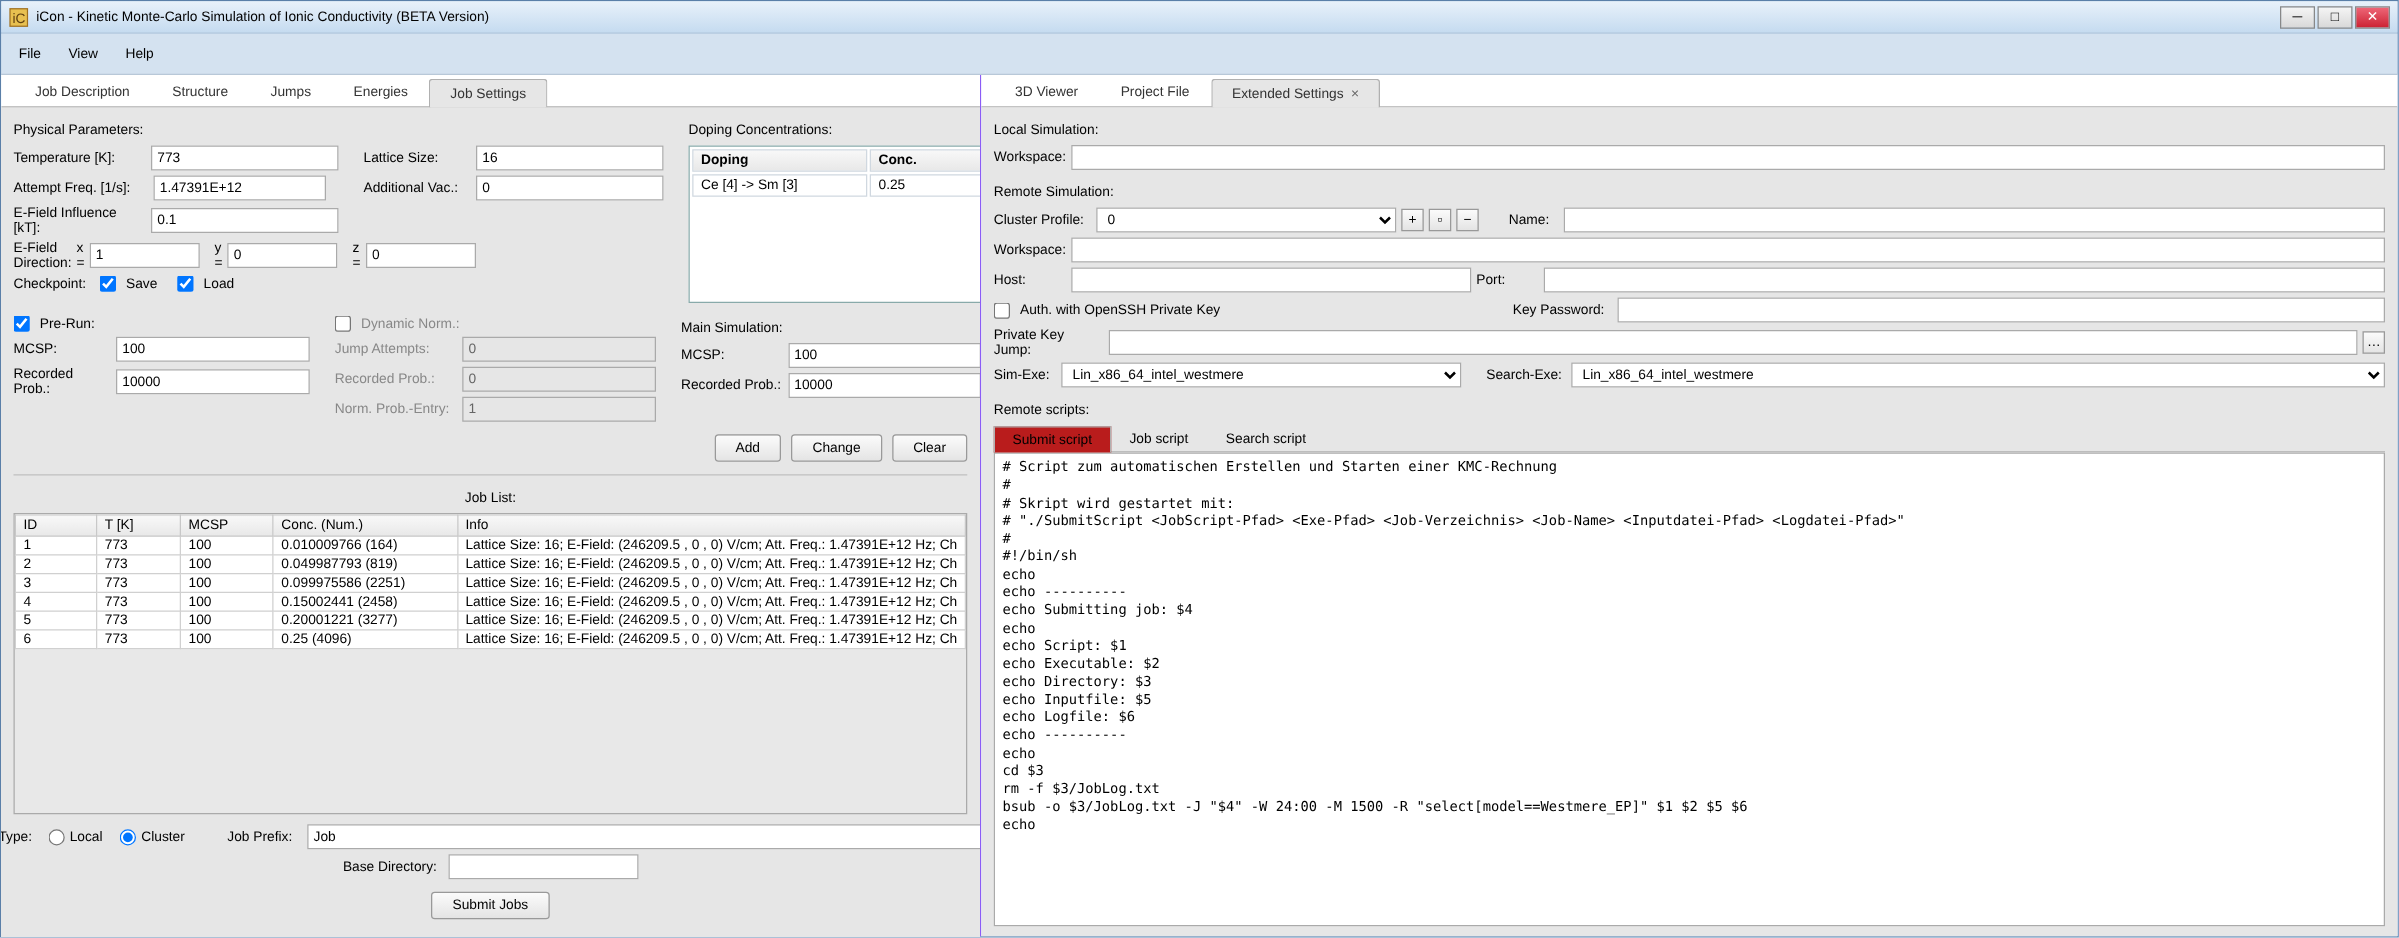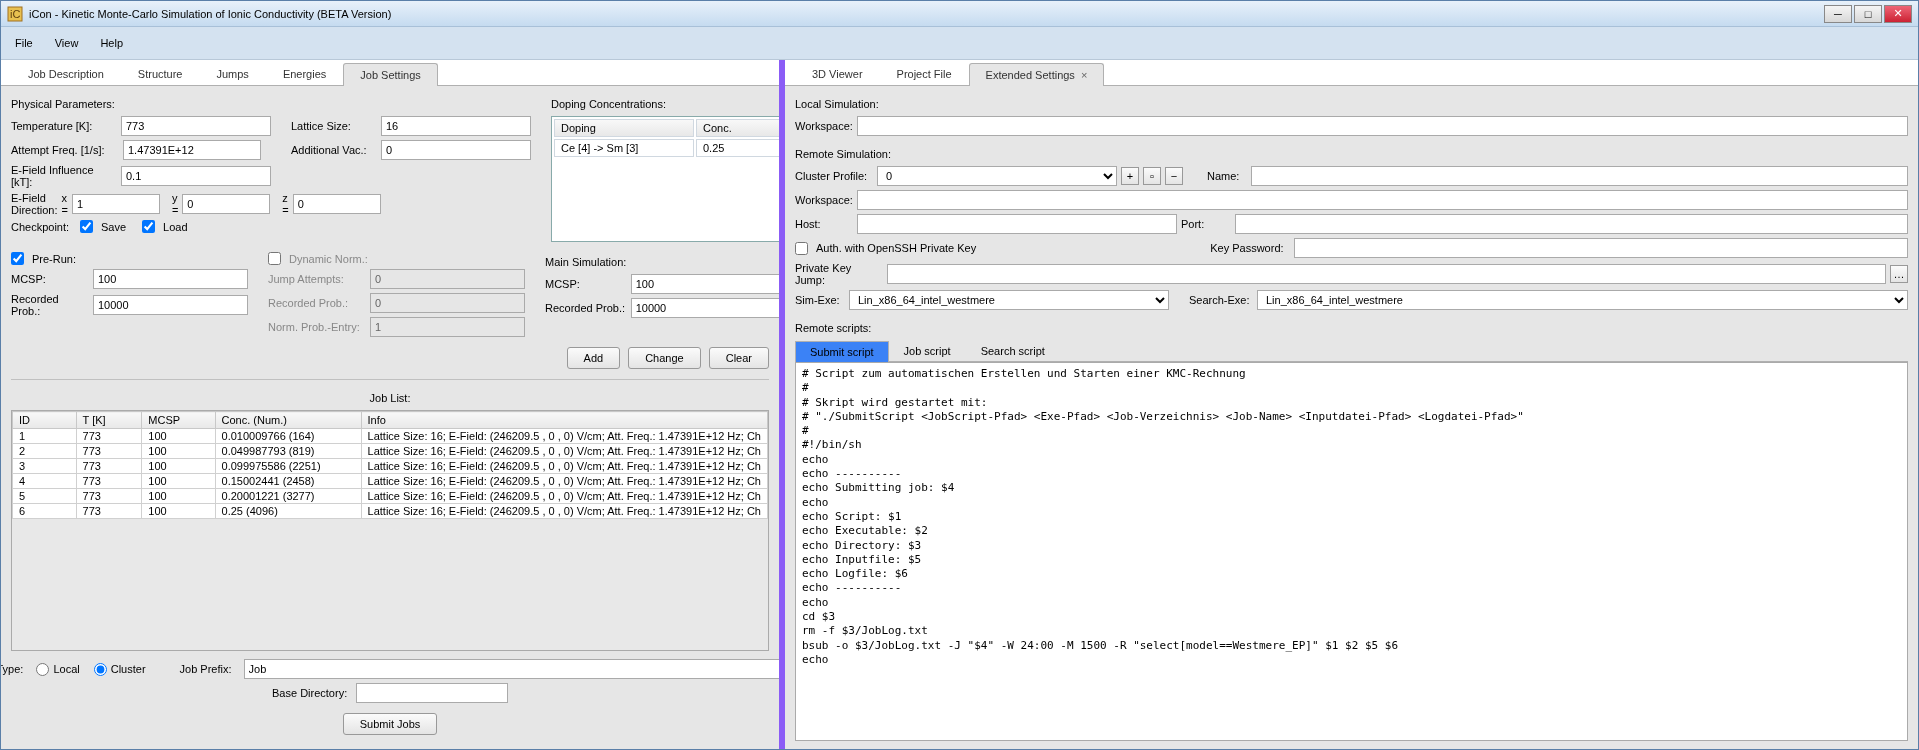--- a/index.html
+++ b/index.html
@@ -8,51 +8,51 @@
 .titlebar { height: 26px; background: linear-gradient(to bottom, #e8f1fa 0%, #c5dbf0 100%); display: flex; align-items: center; padding: 0 6px; border-bottom: 1px solid #a8c0d8; }
 .titlebar .icon { width: 16px; height: 16px; margin-right: 6px; }
 .titlebar .title { flex: 1; color: #000; }
 .titlebar .win-btns { display: flex; gap: 2px; }
 .titlebar .win-btn { width: 28px; height: 18px; border: 1px solid #888; background: linear-gradient(to bottom,#f5f5f5,#d8d8d8); display:flex;align-items:center;justify-content:center; }
 .titlebar .win-btn.close { background: linear-gradient(to bottom,#e67,#c23); color:#fff; }
 .menubar { height: 22px; background: #d4e2f0; display: flex; align-items: center; padding: 16px 4px; gap: 2px; border-bottom:1px solid #b8c8d8; }
 .menubar .menu-item { padding: 2px 10px; cursor: default; }
 .content { flex: 1; display: flex; background: #fff; }
 .panel { display: flex; flex-direction: column; overflow: hidden; }
-.left-panel { width: 784px; border-right: 6px solid #8b5cf6; }
+.left-panel { width: 784px; border-right: 1px solid #8b5cf6; }
 .right-panel { flex: 1; }
 .tabs { height: 26px; background: #fff; display: flex; align-items: flex-end; border-bottom: 1px solid #b0b0b0; padding-left: 10px; gap:0; }
 .tab { padding: 5px 16px; border: 1px solid transparent; border-bottom: none; cursor: default; color:#333; }
 .tab.active { background: #e6e6e6; border-color: #b0b0b0; border-top-left-radius:3px;border-top-right-radius:3px; position:relative; top:1px; }
 .tab .x { margin-left:6px; color:#666; }
 .tab-body { flex: 1; background: #e6e6e6; padding: 8px 10px; overflow: auto; display:flex;flex-direction:column; }
 .section-title { margin: 4px 0 6px 0; color:#000; }
 .row { display: flex; align-items: center; margin-bottom: 4px; gap: 4px; }
 .lbl { width: 92px; }
 .lbl-wide { width: 108px; }
 input.txt, select.sel { height: 20px; border: 1px solid #aaa; background:#fff; padding: 1px 4px; }
 input.txt[readonly] { background:#e6e6e6; color:#666; }
 .two-col { display: flex; gap: 20px; }
 .colA { width: 260px; }
 .colB { width: 260px; }
 .colC { flex:1; }
 .doping-table { border:1px solid #8aa; background:#fff; width:240px; height:120px; }
 .doping-table th, .doping-table td { border:1px solid #d0d8e0; padding:2px 6px; text-align:left; font-weight:normal; background-clip:padding-box;}
-.doping-table thead th { background:linear-gradient(#f8f8f8,#e8e8e8); }
+.doping-table thead th { background:linear-gradient(#f8f8f8,#e8e8e8);font-weight:bold; }
 .btn { height:22px; padding:0 16px; border:1px solid #999; background:linear-gradient(#fbfbfb,#e4e4e4); border-radius:3px; cursor:default; }
 .btn-row { display:flex; justify-content:flex-end; gap:8px; margin:6px 0; }
 .job-list { flex:1; display:flex; flex-direction:column; margin-top:4px; min-height:180px;align-items:center;}
 .job-table-wrap { border:1px solid #aaa; background:#e8e8e8; flex:1; overflow:auto;}
 table.grid { width:100%; border-collapse:collapse; background:#ffffff; }
 table.grid th { background:linear-gradient(#f8f8f8,#e8e8e8); border:1px solid #c8c8c8; padding:2px 6px; text-align:left; font-weight:normal;}
 table.grid td { border:1px solid #d0d0d0; padding:1px 6px; white-space:nowrap; overflow:hidden; }
 .script-box { flex:1; background:#fff; border:1px solid #aaa; font-family:Consolas,monospace; font-size:11px; padding:4px 6px; white-space:pre; overflow:auto; line-height:1.3;}
 .script-tabs { display:flex; border-bottom:1px solid #b0b0b0; }
 .script-tab { padding:4px 14px; border:1px solid transparent; border-bottom:none; }
-.script-tab.active { background:#3b82f6; border-color:#b0b0b0; position:relative; top:1px;}
+.script-tab.active { background:#b91c1c; border-color:#b0b0b0; position:relative; top:1px;}
 .chk { margin-right:4px; vertical-align:middle;}
 .small-btn { width:18px;height:18px;border:1px solid #999;background:linear-gradient(#fbfbfb,#e4e4e4);display:inline-flex;align-items:center;justify-content:center;}
 </style>
 </head>
 <body>
 
 <div class="window">
   <div class="titlebar">
     <span class="icon">
       <svg width="16" height="16">

